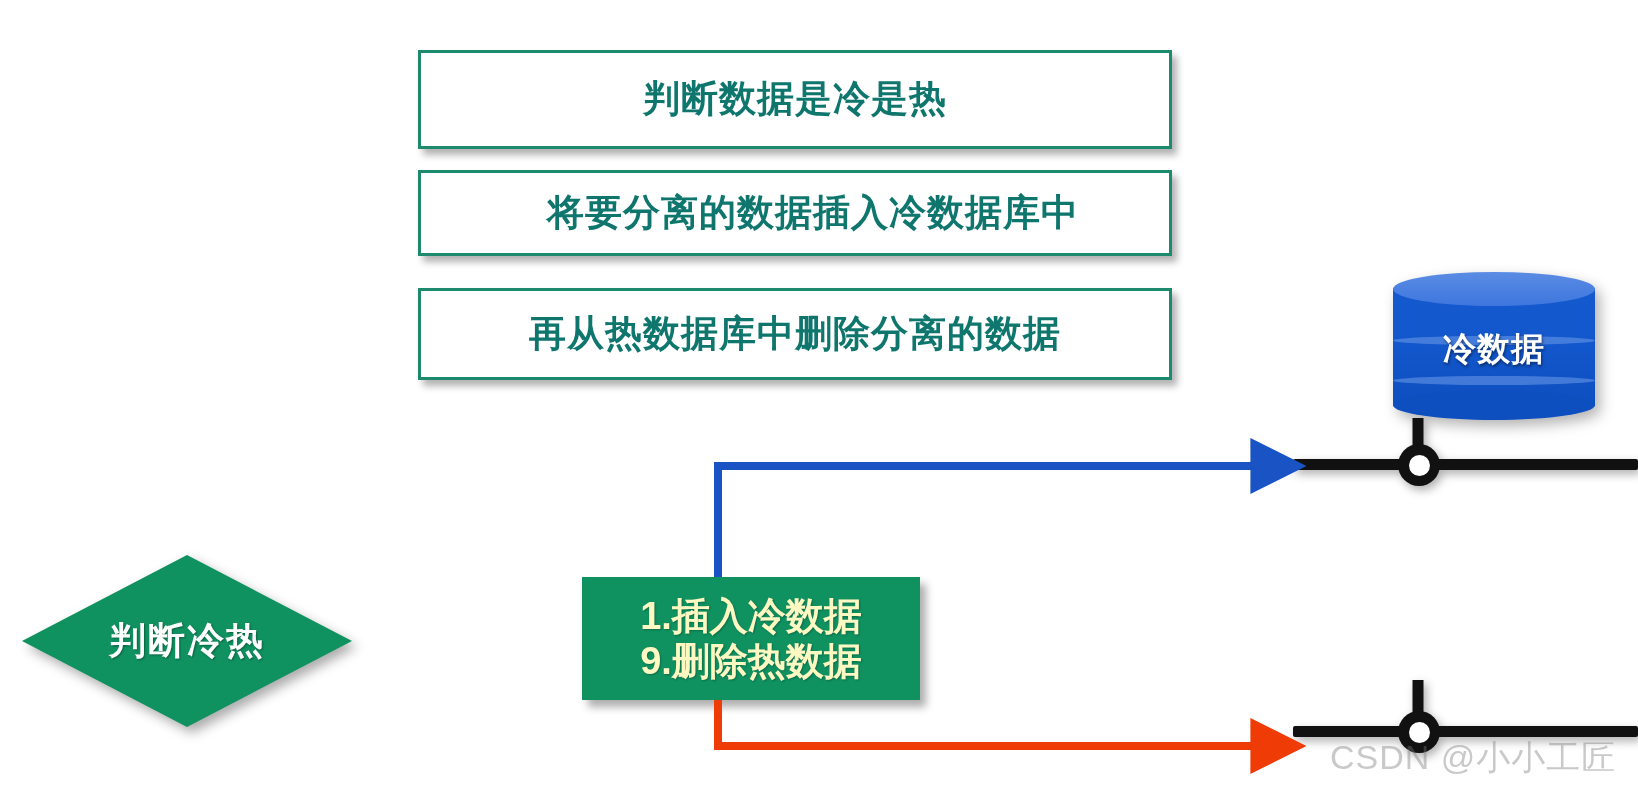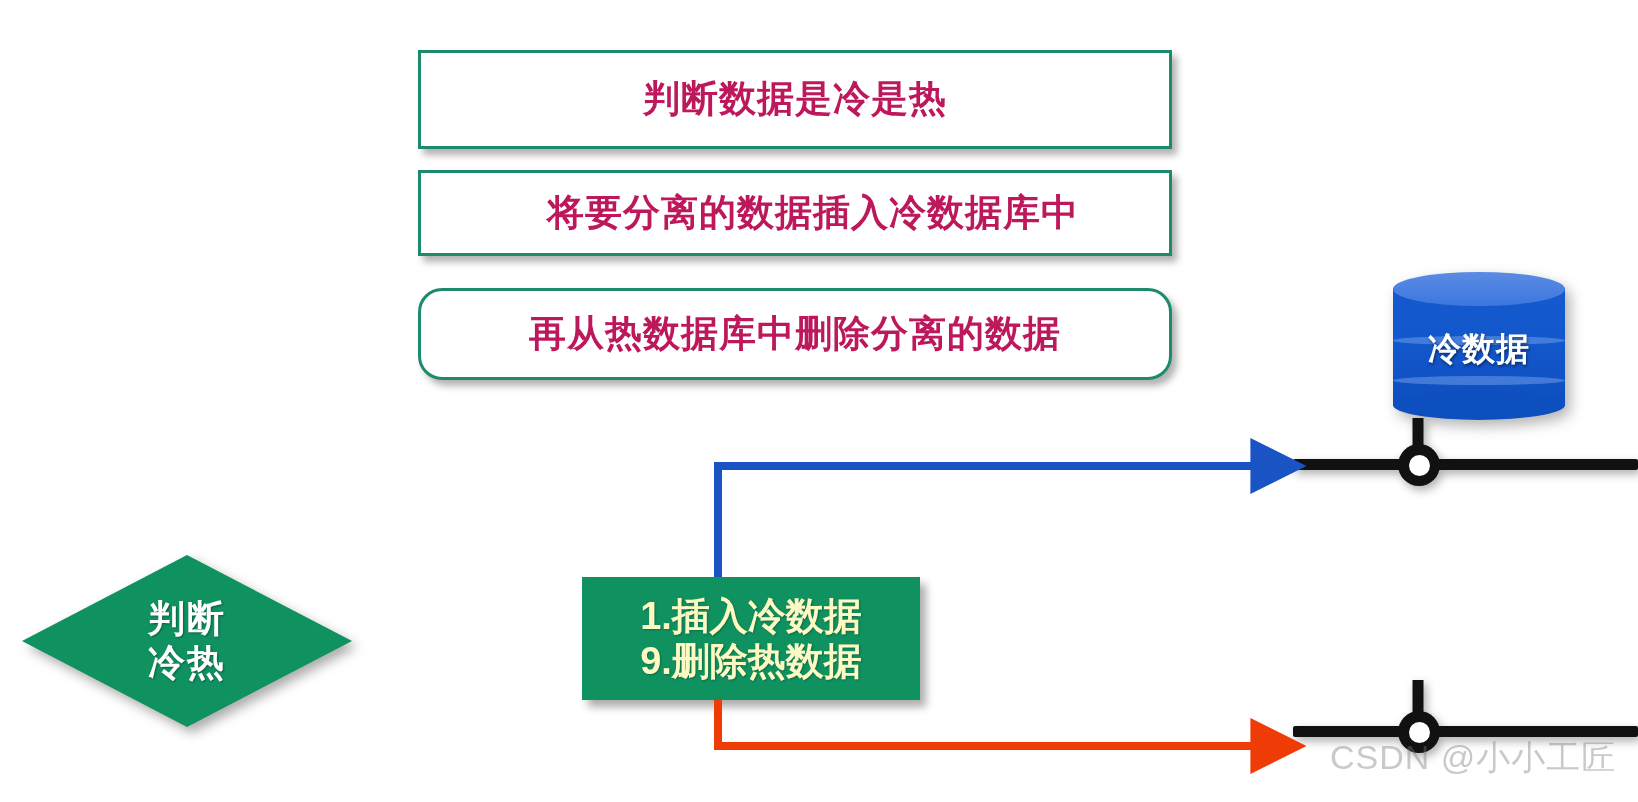--- a/index.html
+++ b/index.html
@@ -25,49 +25,48 @@
     border: 3px solid #1d8a6e;
     box-sizing: border-box;
     display: flex;
     align-items: center;
     justify-content: center;
     box-shadow: 5px 6px 7px rgba(0,0,0,0.30);
   }
   .step-box .step-text {
     font-size: 37px;
     font-weight: bold;
-    color: #be185d;
+    color: #0f766e;
     letter-spacing: 1px;
     line-height: 1.1;
     white-space: nowrap;
   }
   #step-box-1 { left: 418px; top: 50px;  width: 754px; height: 99px; }
   #step-box-2 { left: 418px; top: 170px; width: 754px; height: 86px; padding-left: 36px; }
-  #step-box-3 { left: 418px; top: 288px; width: 754px; height: 92px; border-radius: 24px; }
+  #step-box-3 { left: 418px; top: 288px; width: 754px; height: 92px; }
 
   
   #decision-diamond {
     position: absolute;
     left: 22px;
     top: 555px;
     width: 330px;
     height: 172px;
     filter: drop-shadow(5px 6px 6px rgba(0,0,0,0.33));
   }
   #decision-diamond .dia-shape {
     position: absolute;
     inset: 0;
     background: #0f9160;
     clip-path: polygon(50% 0%, 100% 50%, 50% 100%, 0% 50%);
   }
   #decision-diamond .dia-label {
     position: absolute;
     inset: 0;
     display: flex;
-    flex-direction: column;
     align-items: center;
     justify-content: center;
     color: #ffffff;
     font-size: 37px;
     font-weight: bold;
     line-height: 1.18;
     letter-spacing: 2px;
     text-shadow: 1px 1px 2px rgba(0,0,0,0.35);
   }
 
@@ -135,21 +134,21 @@
     top: 52%;
     transform: translateY(-50%);
     text-align: center;
     font-size: 33px;
     font-weight: bold;
     color: #ffffff;
     letter-spacing: 1px;
     text-shadow: 1px 2px 3px rgba(0,0,0,0.45);
   }
 
-  #db-cold { left: 1393px; top: 272px; }
+  #db-cold { left: 1393px; top: 272px; padding-left: 30px; }
   #db-cold .cyl-body   { background: linear-gradient(180deg,#1559cf 0%,#1257cc 45%,#0e4fc0 100%); }
   #db-cold .cyl-top    { background: linear-gradient(180deg,#5b8ce4 0%,#3d76de 100%); }
   #db-cold .cyl-bottom { background: #0e4fc0; }
   #db-cold .cyl-band   { background: #6e9aea; }
 
   #db-hot { left: 1395px; top: 538px; }
   #db-hot .cyl-body   { background: linear-gradient(180deg,#f1470e 0%,#ef440c 45%,#e03d08 100%); }
   #db-hot .cyl-top    { background: linear-gradient(180deg,#f9855b 0%,#f4итого 100%); }
   #db-hot .cyl-bottom { background: #e03d08; }
   #db-hot .cyl-band   { background: #fa9a75; }

